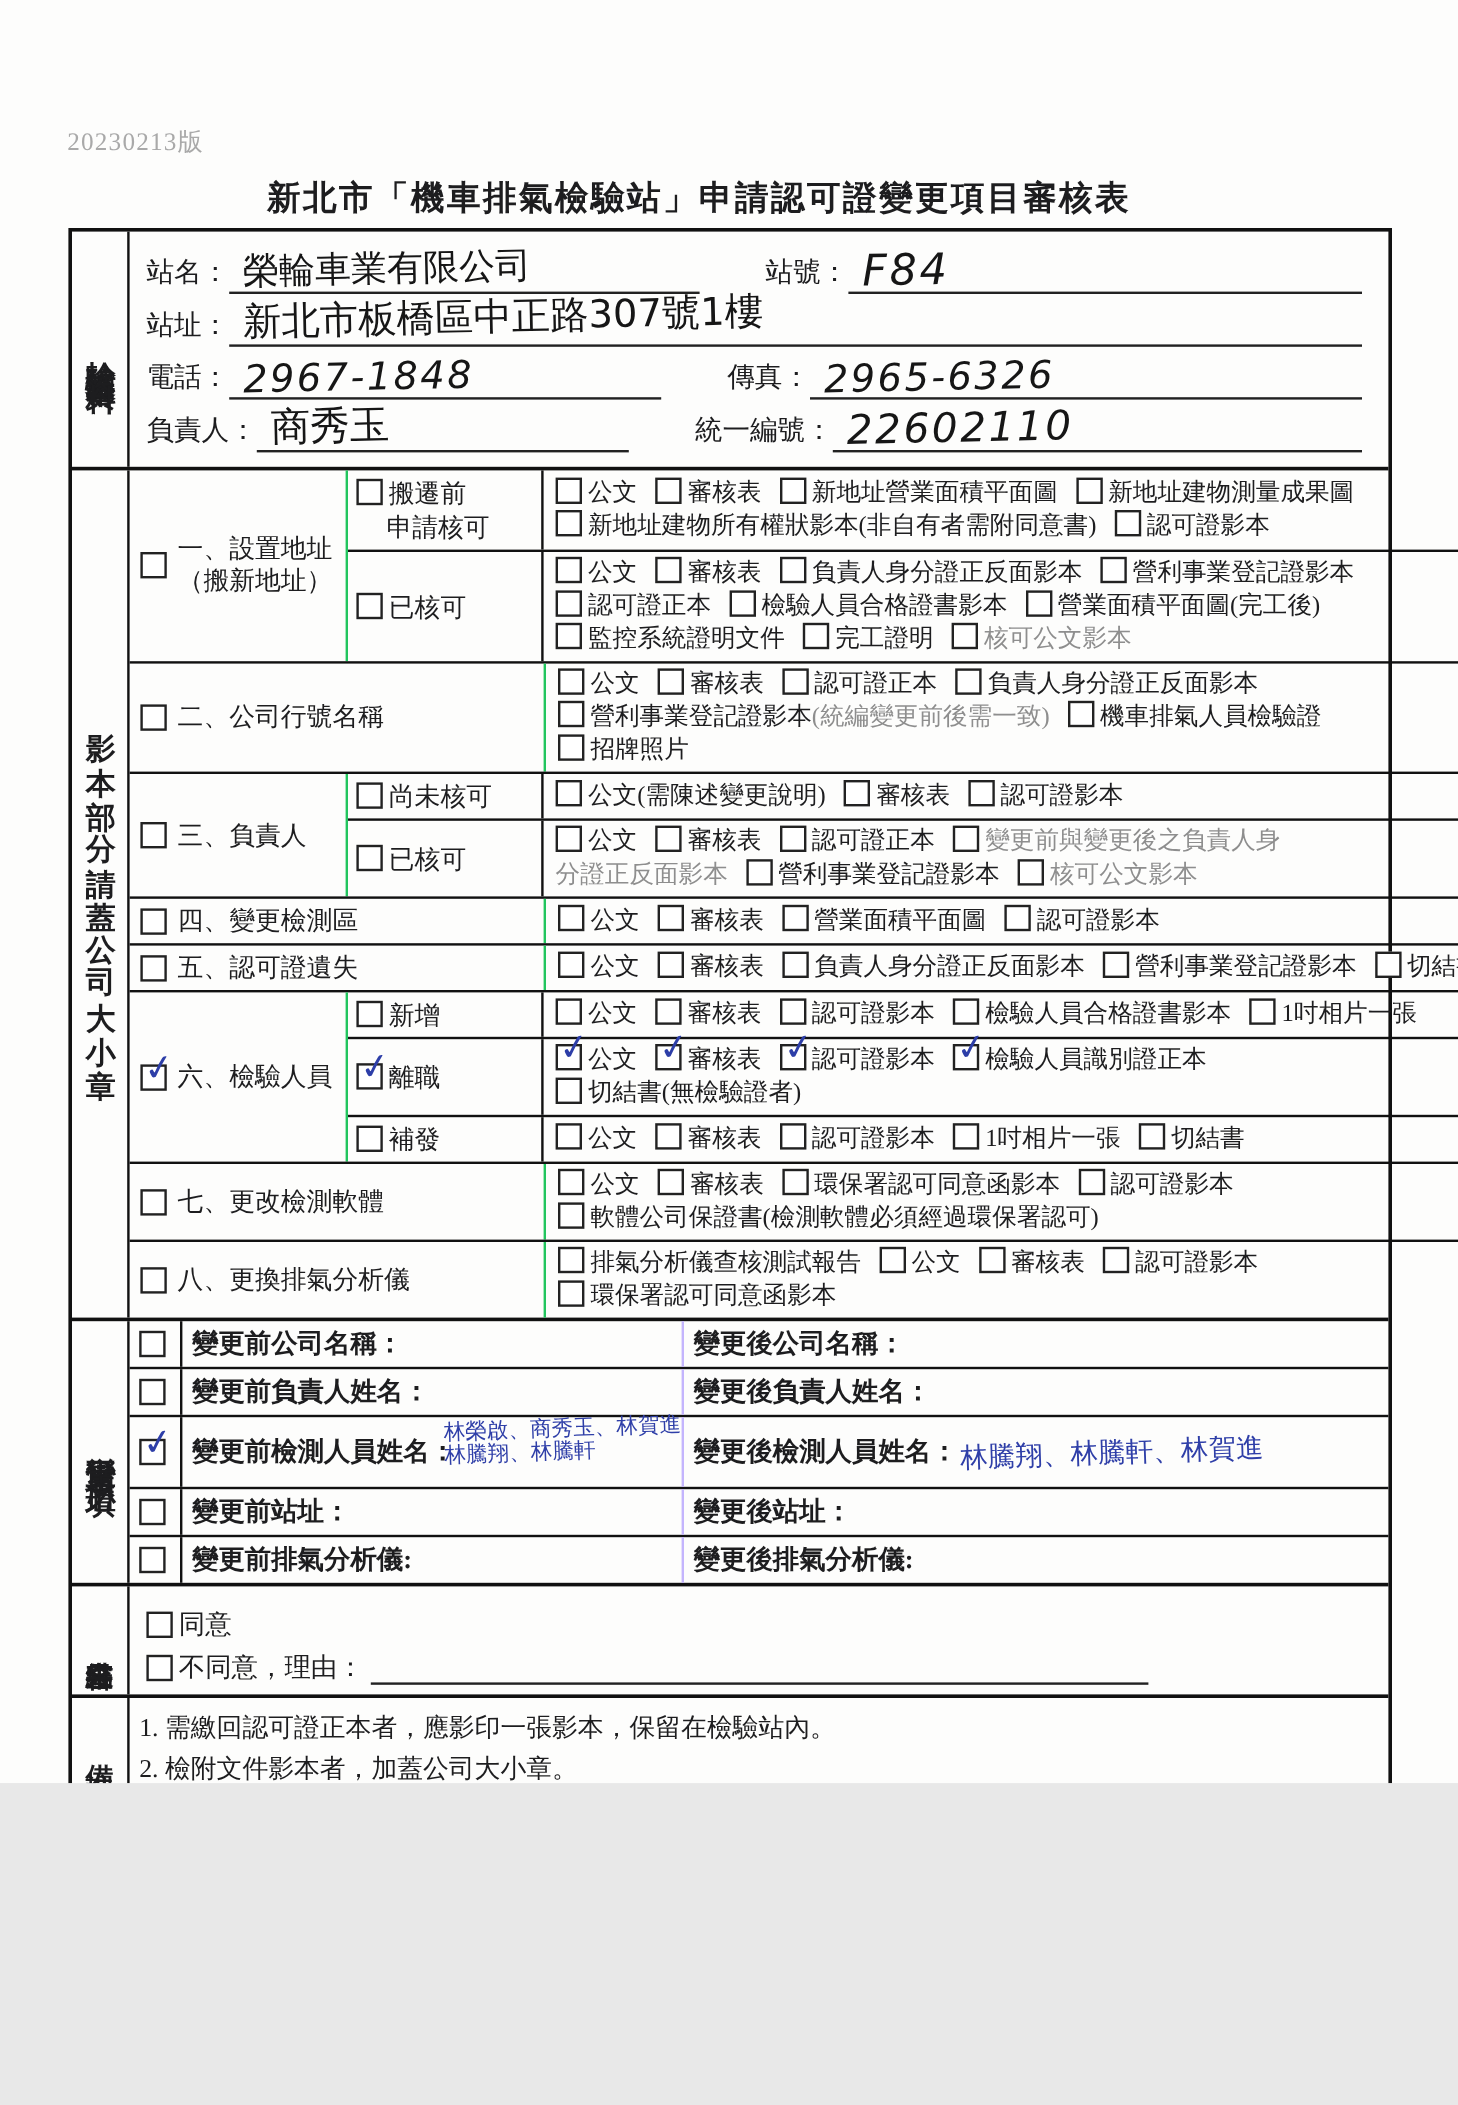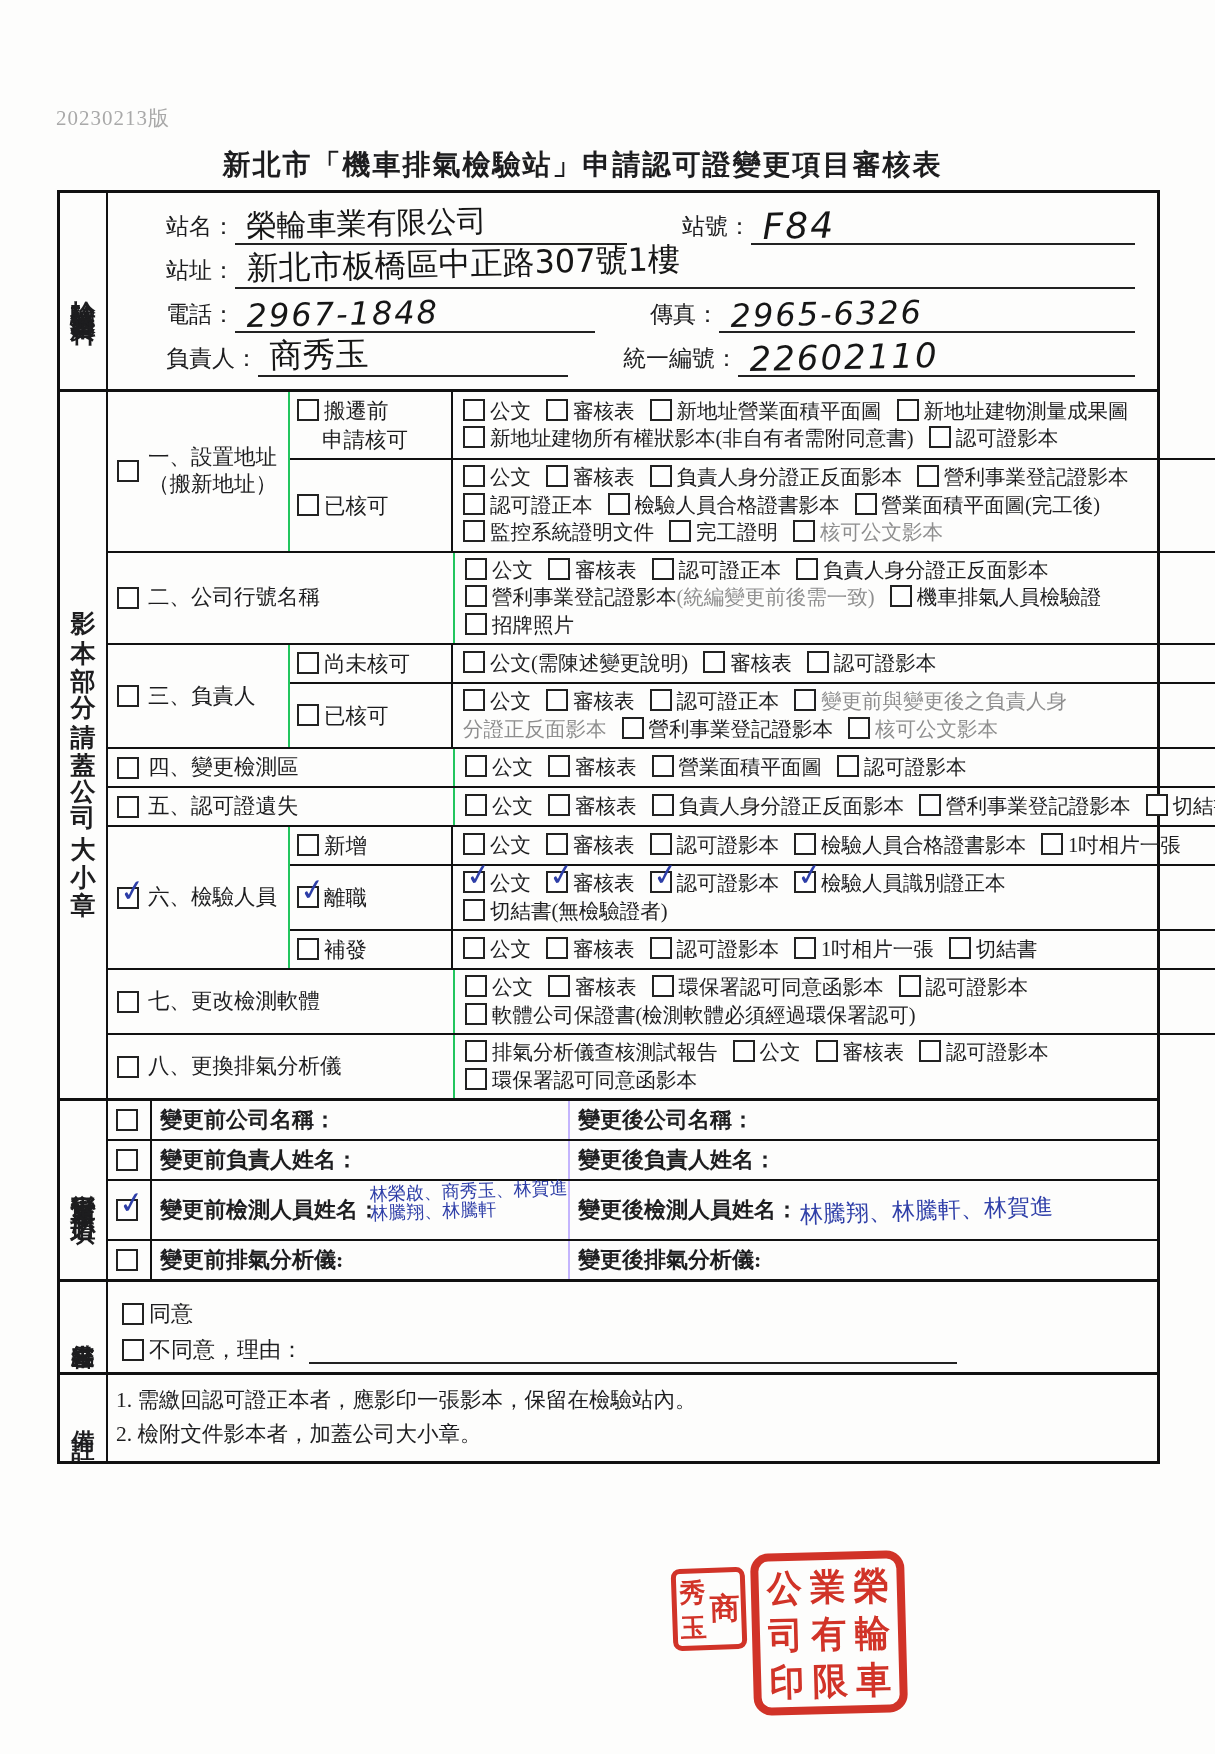--- a/index.html
+++ b/index.html
@@ -1,24 +1,24 @@
 <!DOCTYPE html>
 <html><head>
 <meta charset="utf-8">
 <style>
   html,body{margin:0;padding:0;background:#e8e8e8;}
-  .page{position:relative;width:1215px;height:1754px;background:#fdfdfc;margin:0 auto;
+  .page{position:relative;width:1215px;height:1486px;background:#fdfdfc;margin:0 auto;
         font-family:"Liberation Serif","DejaVu Serif",serif;color:#1d1d1f;overflow:hidden;}
   .version{position:absolute;left:56px;top:104px;font-size:21px;color:#a9a9a9;letter-spacing:1px;}
   .title{position:absolute;left:0;right:50px;top:146px;text-align:center;
          font-size:28px;font-weight:700;letter-spacing:2px;}
   .form{position:absolute;left:57px;top:190px;width:1103px;border:3px solid #111;box-sizing:border-box;
         background:#fdfdfc;}
   .section{display:flex;border-top:3px solid #111;}
-  .section:first-child{border-top:none;gap:44px;}
+  .section:first-child{border-top:none;}
   .vlabel{width:48px;flex:0 0 48px;border-right:2px solid #111;display:flex;align-items:center;justify-content:center;
           writing-mode:vertical-rl;text-orientation:mixed;font-size:25px;font-weight:700;box-sizing:border-box;}
   .vs1{letter-spacing:3px}.vs2{letter-spacing:28px}.vs3{letter-spacing:4px}.vs4{letter-spacing:1px}.vs5{letter-spacing:6px}
   
   .basic-body{flex:1;display:flex;flex-direction:column;padding:8px 16px 12px 14px;box-sizing:border-box;}
   .f-row{display:flex;align-items:flex-end;height:44px;}
   .f-label{font-size:23px;white-space:nowrap;padding-bottom:3px;}
   .f-value{border-bottom:2px solid #222;position:relative;height:40px;}
   .grow{flex:1;margin-right:6px;}
   .hand{position:absolute;bottom:-4px;left:12px;white-space:nowrap;color:#161616;
@@ -371,20 +371,31 @@
               <div class="hand-blue single">
                 <div>林騰翔、林騰軒、林賀進</div>
               </div>
             </div>
           </div>
           <div class="chrow">
             <div class="ch-cb">
               <span class="cb"></span>
             </div>
             <div class="ch-cell before">
+              <span class="ch-label">變更前站址：</span>
+            </div>
+            <div class="ch-cell after">
+              <span class="ch-label">變更後站址：</span>
+            </div>
+          </div>
+          <div class="chrow">
+            <div class="ch-cb">
+              <span class="cb"></span>
+            </div>
+            <div class="ch-cell before">
               <span class="ch-label">變更前排氣分析儀:</span>
             </div>
             <div class="ch-cell after">
               <span class="ch-label">變更後排氣分析儀:</span>
             </div>
           </div>
         </div>
     </div>
 
     <div class="section" style="min-height:90px">

